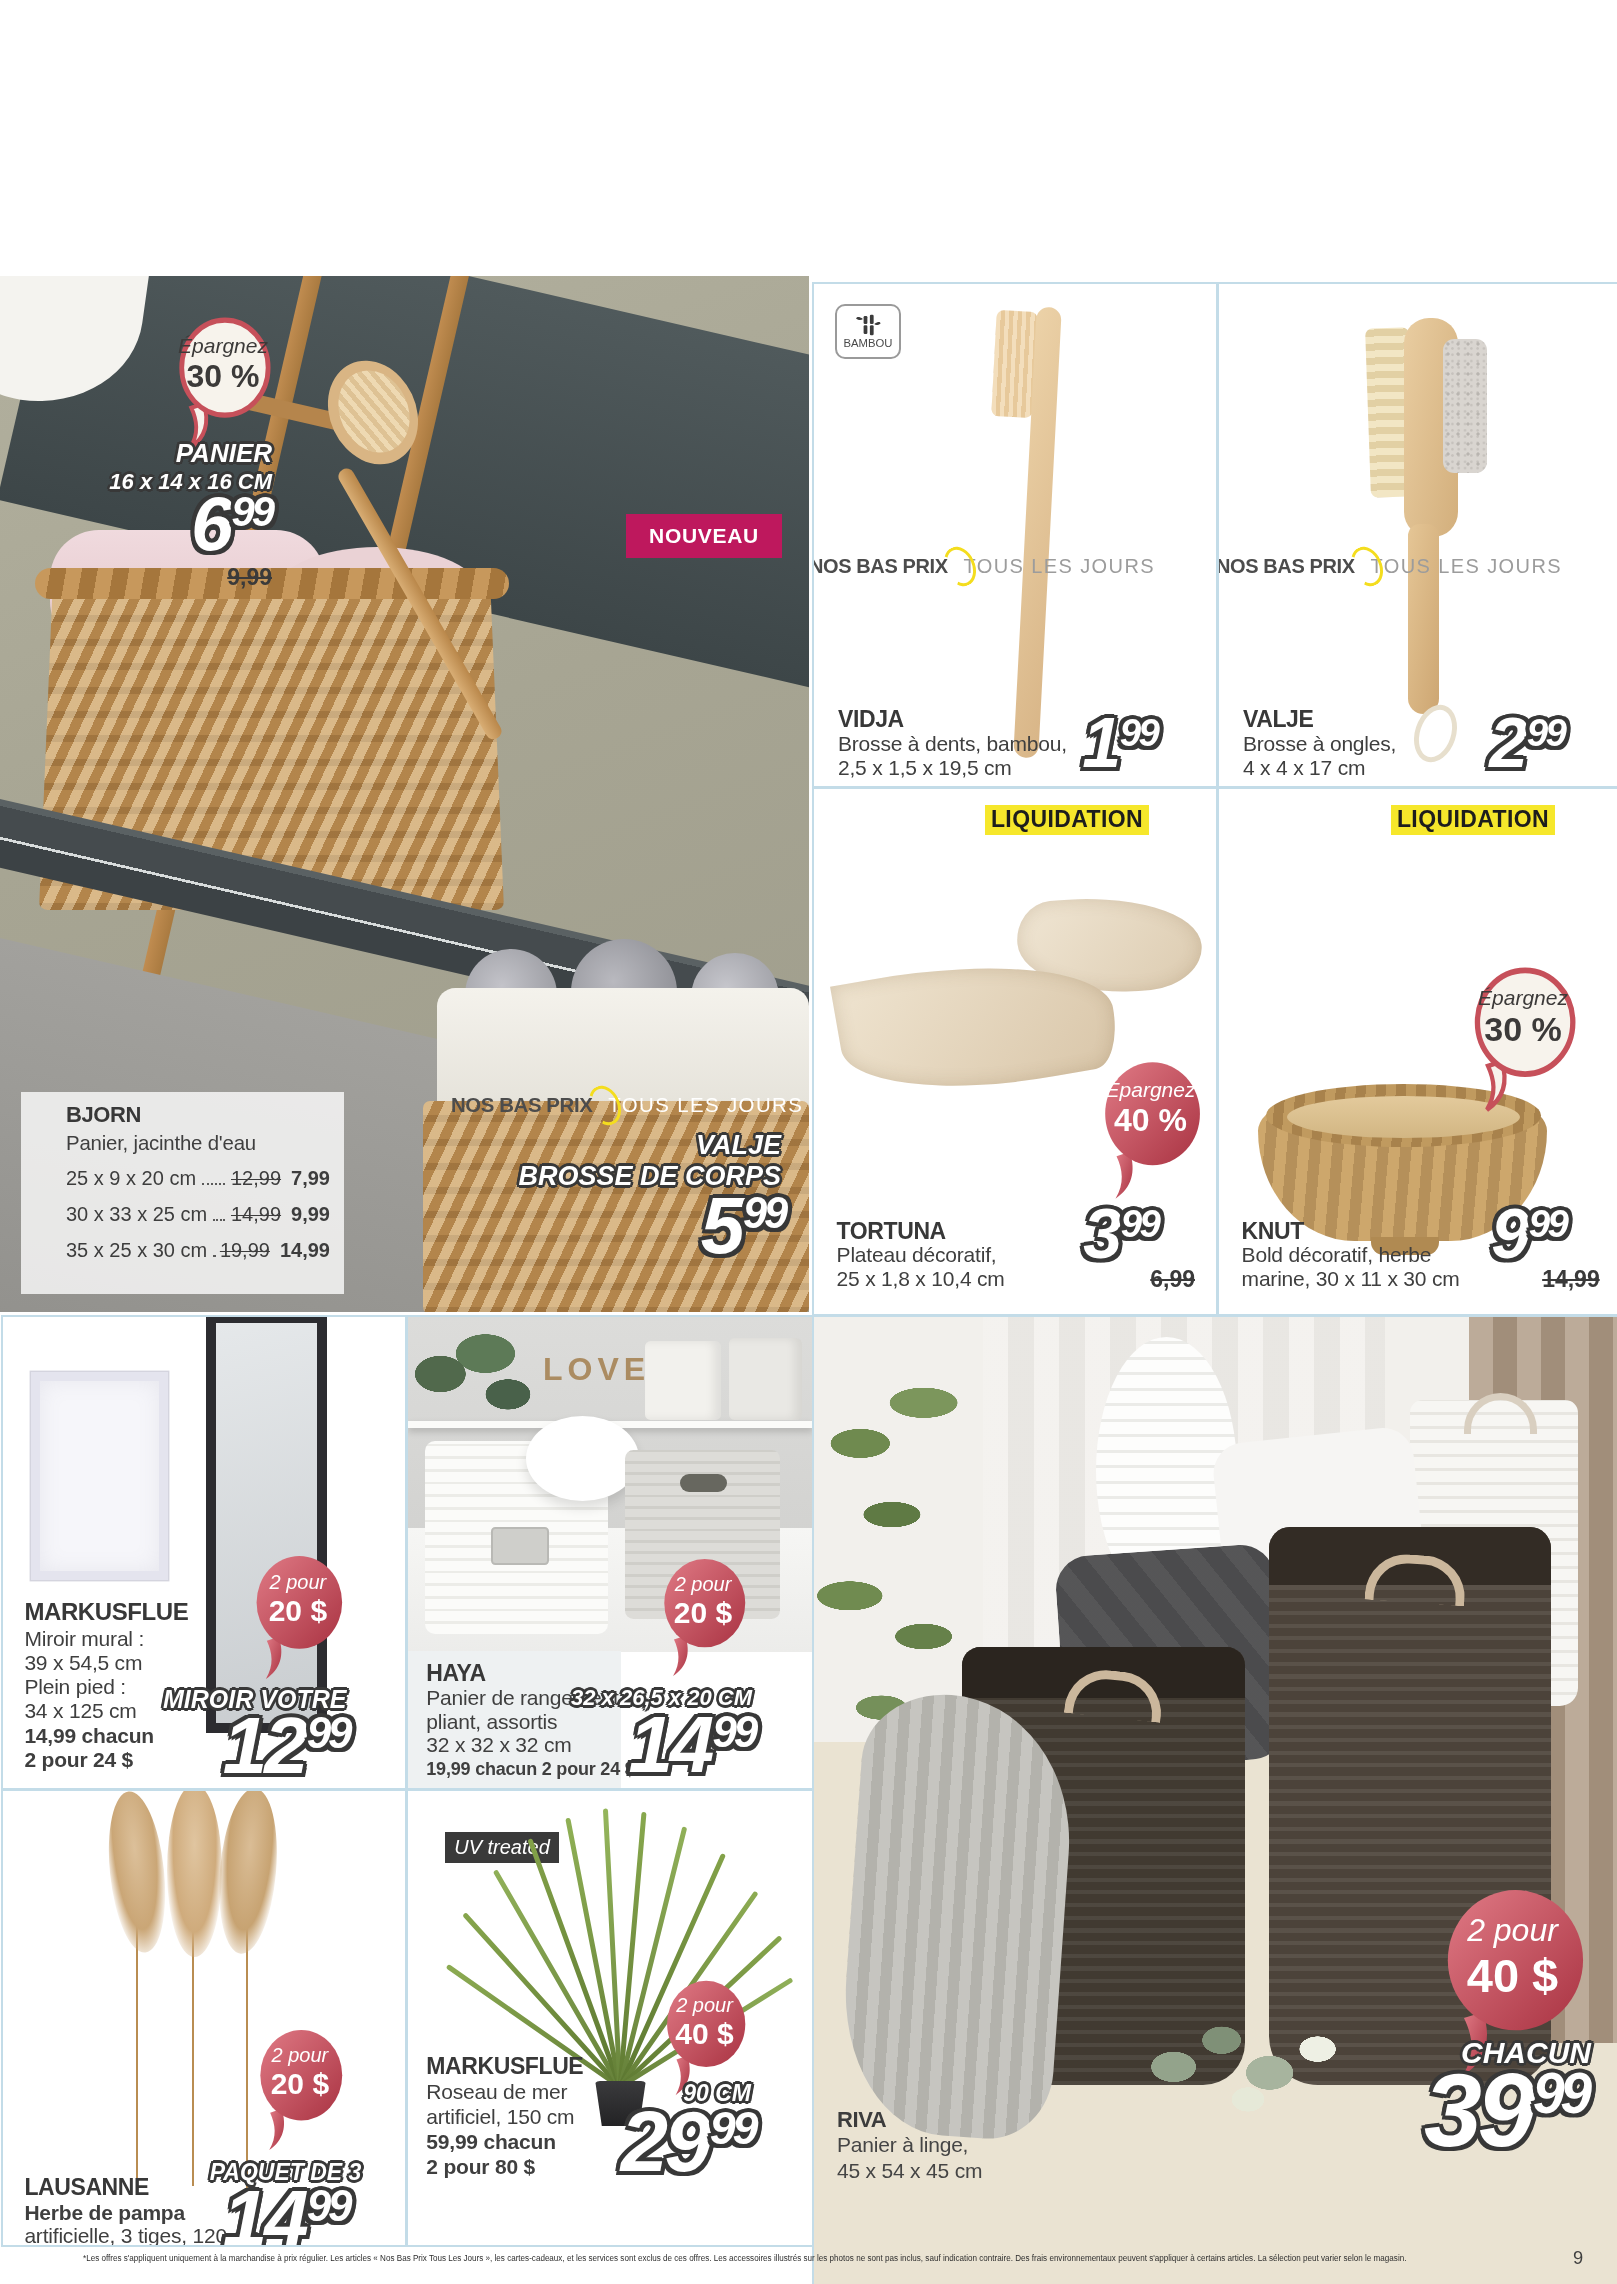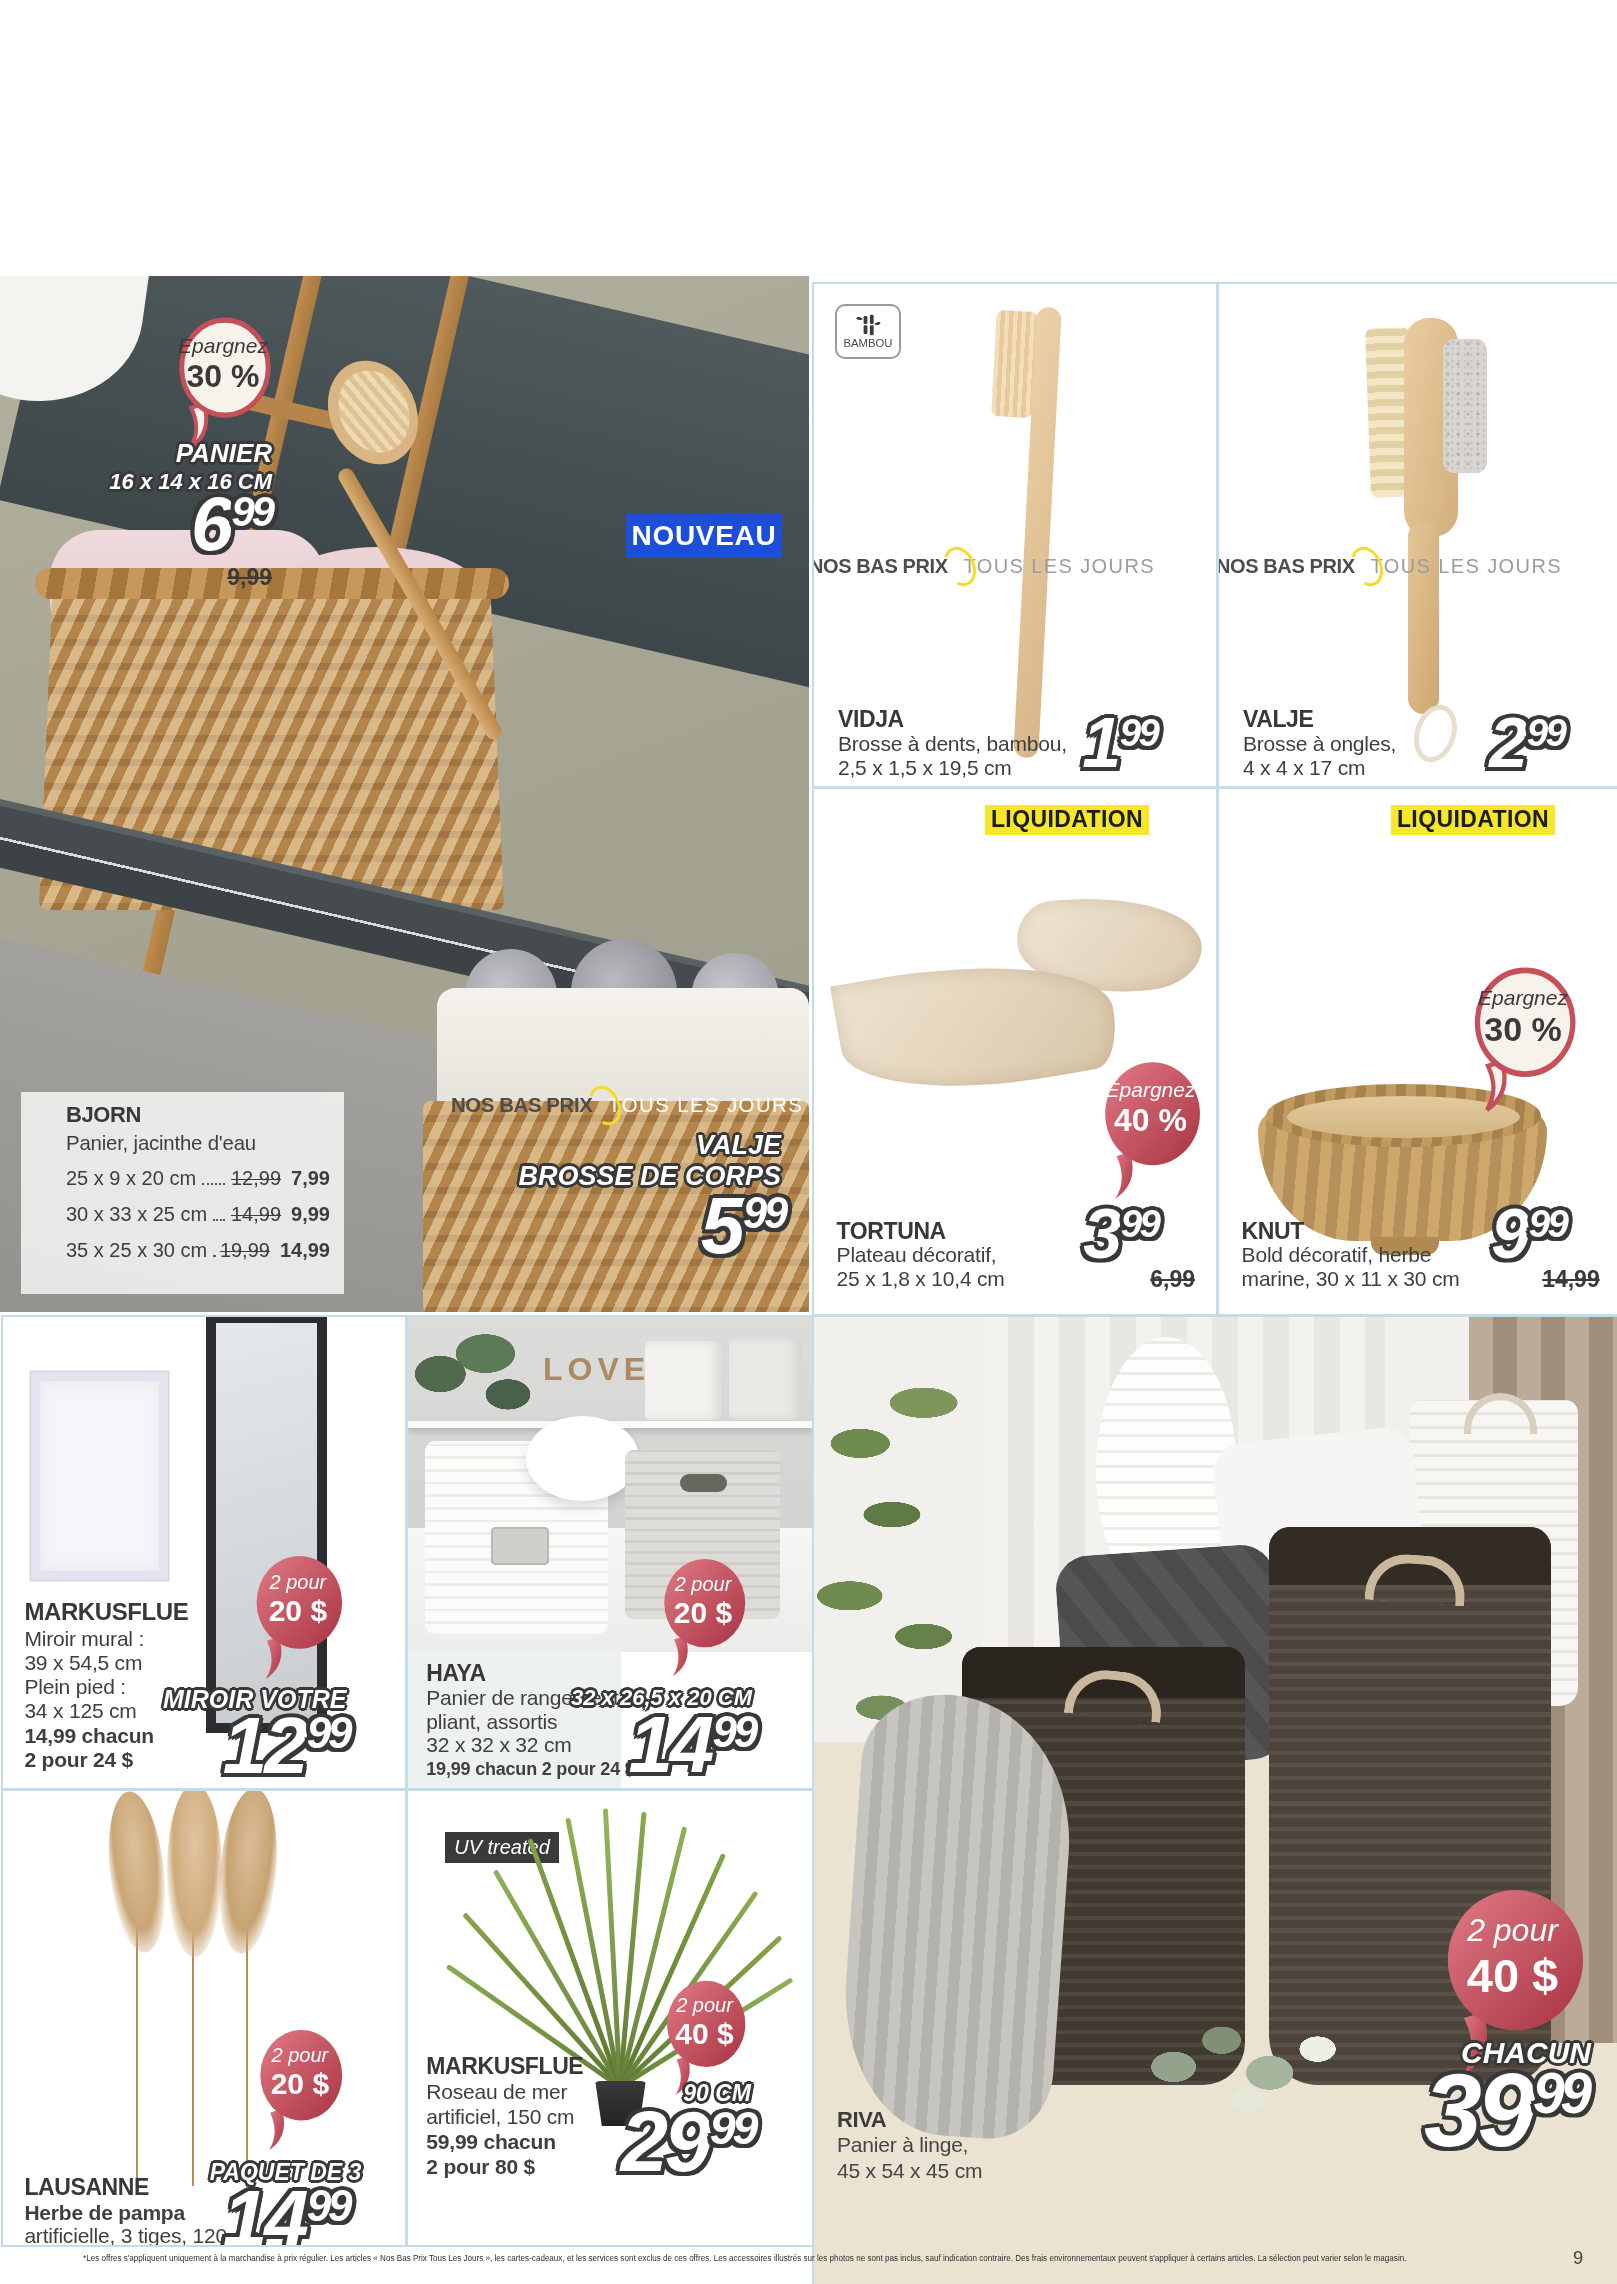--- a/index.html
+++ b/index.html
@@ -37,21 +37,21 @@
   .nbp{white-space:nowrap;font-size:20px;display:flex;align-items:center;}
   .nbp-bold{font-weight:700;color:#4c4c4c;letter-spacing:-0.4px;}
   .nbp-light{color:#9c9c9c;letter-spacing:1.4px;}
   .nbp-ring{display:inline-block;width:24px;height:35px;border:3.5px solid #f4dd1e;border-left-color:transparent;
             border-radius:50%;transform:rotate(-24deg);margin:0 -11.3px 0 -2.8px;}
   .nbp-onphoto .nbp-light{color:#fff;}
 
   
   .liq{position:absolute;background:#f6e72b;color:#1d1d1d;font-weight:700;font-size:23px;letter-spacing:0.4px;
        display:flex;align-items:center;justify-content:center;}
-  .nouveau{position:absolute;background:#1d4ed8;color:#fff;font-weight:700;font-size:28px;
+  .nouveau{position:absolute;background:#be185d;color:#fff;font-weight:700;font-size:21px;
            display:flex;align-items:center;justify-content:center;letter-spacing:0.7px;}
   .uv{position:absolute;background:#3a3a3a;color:#fff;font-style:italic;font-size:20px;
       display:flex;align-items:center;justify-content:center;}
   .bambou{position:absolute;border:2.1px solid #9a9a9a;border-radius:10px;background:#fff;
           display:flex;flex-direction:column;align-items:center;justify-content:center;
           font-size:11.3px;color:#4a4a4a;gap:1.4px;}
 
   
   .bubble{position:absolute;}
   .bubble svg{position:absolute;left:0;top:0;width:100%;height:100%;}

